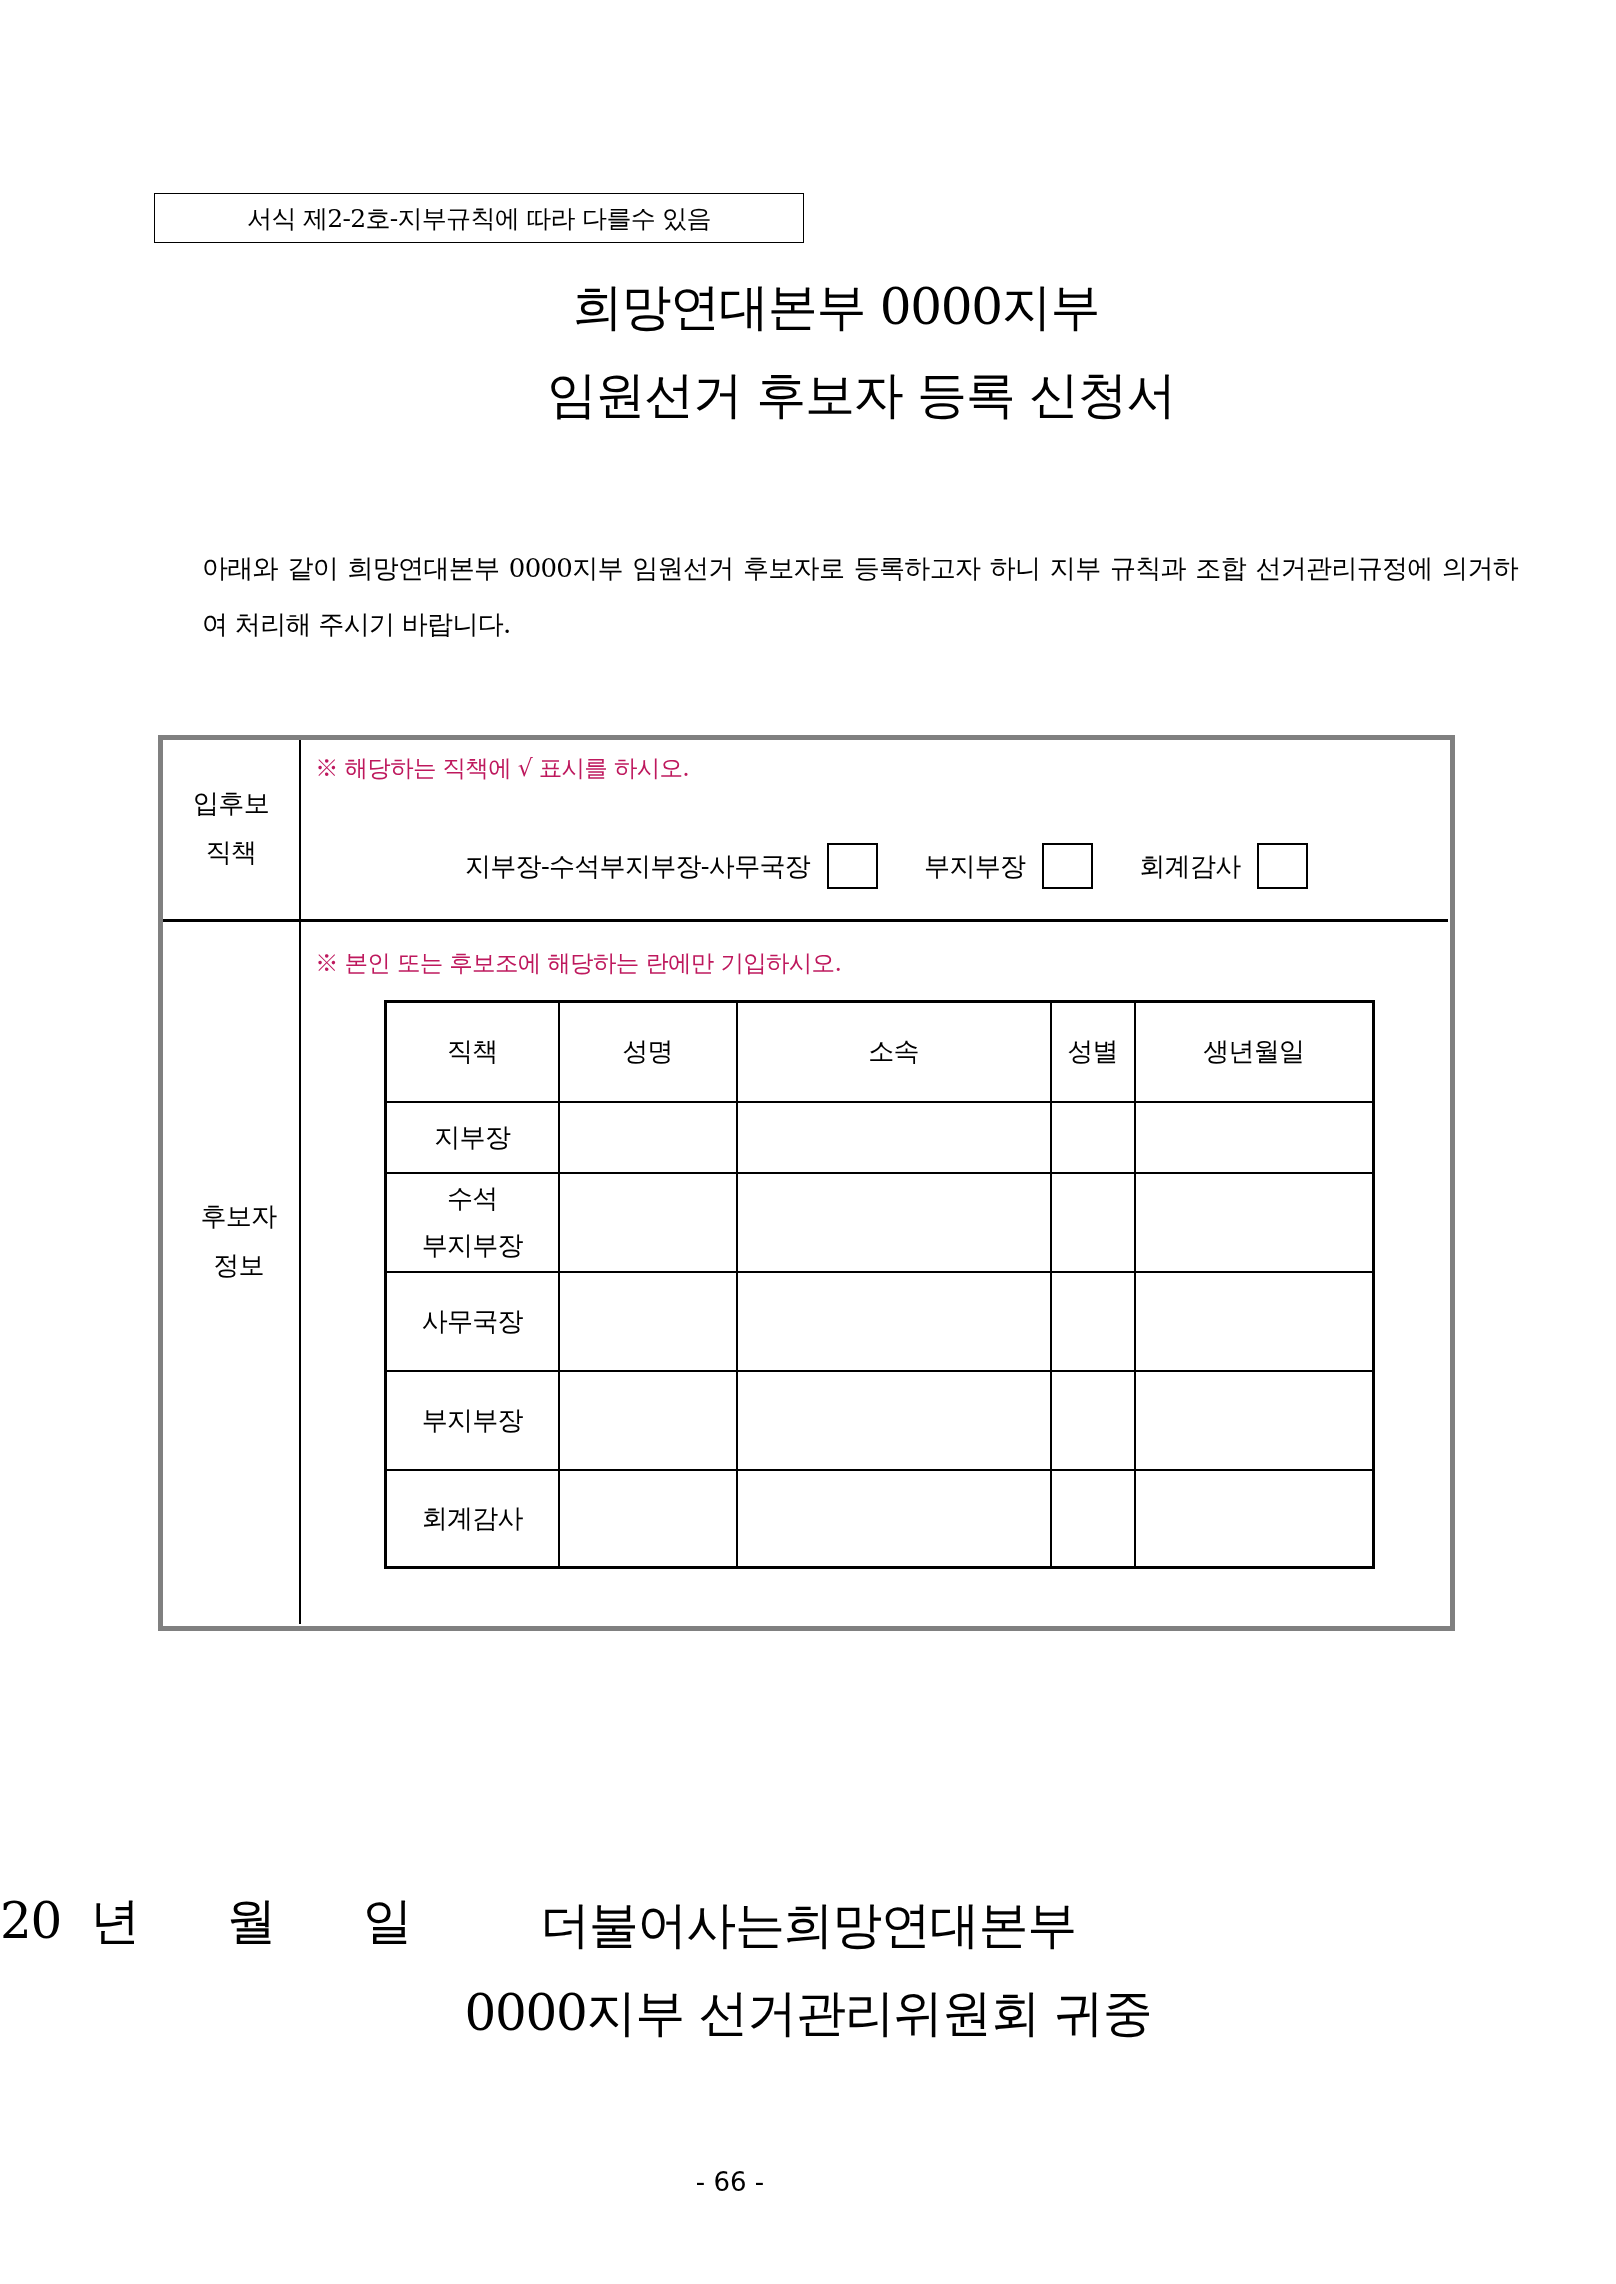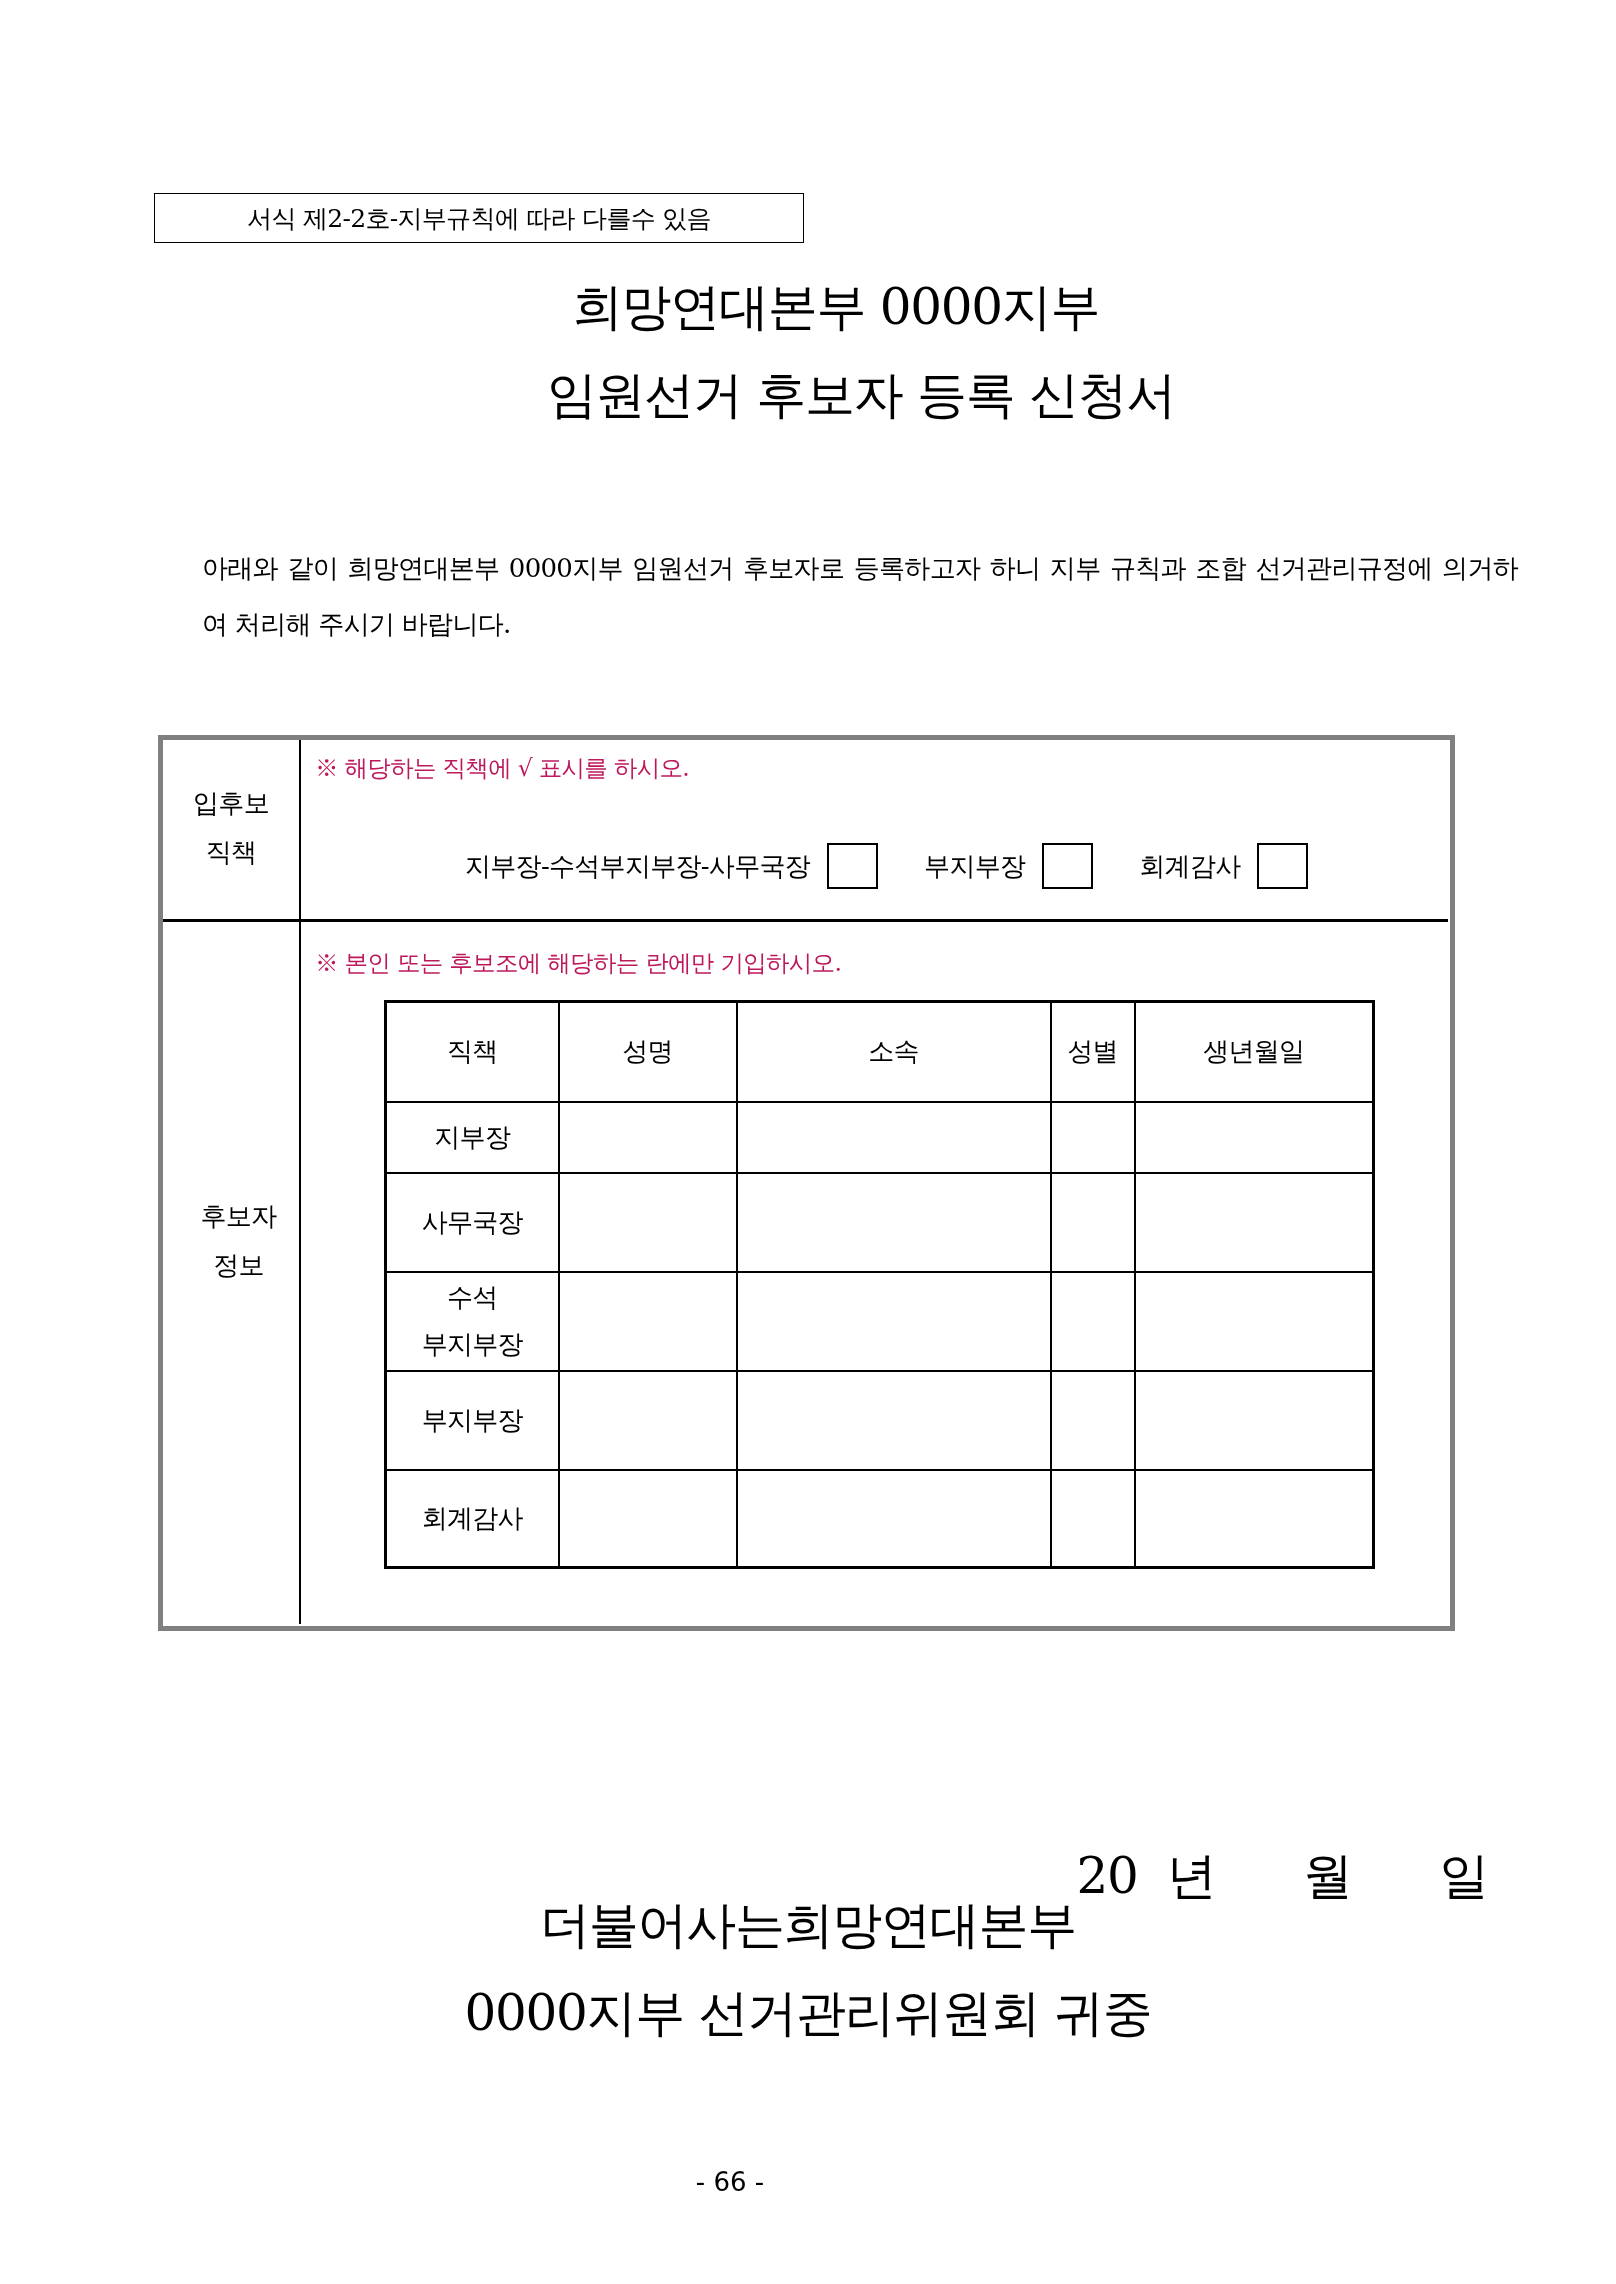--- a/index.html
+++ b/index.html
@@ -50,21 +50,21 @@
   table.cand {
     position: absolute; left: 384px; top: 1000px;
     border-collapse: collapse; border: 3.9px solid #000;
     font-size: 26px; letter-spacing: -0.7px;
   }
   table.cand th, table.cand td {
     border: 2px solid #000; text-align: center; vertical-align: middle;
     font-weight: normal; padding: 0; line-height: 47px;
   }
   table.cand td.input-cell { cursor: text; }
-  .date-line { left: 0; width: 1488px; top: 1843px; text-align: right; font-size: 50px; letter-spacing: -1.3px; white-space: pre; }
+  .date-line { left: 0; width: 1488px; top: 1888px; text-align: left; font-size: 50px; letter-spacing: -1.3px; white-space: pre; }
   .org-line { left: 0; width: 1616px; top: 1892px; text-align: center; font-size: 50px; letter-spacing: -1.3px; }
   .committee-line { left: 0; width: 1616px; top: 1980px; text-align: center; font-size: 50px; letter-spacing: -1.3px; }
   .page-num { left: 0; width: 1460px; top: 2167px; text-align: center; font-family: "DejaVu Sans", "Liberation Sans", sans-serif; font-size: 26px; white-space: pre; }
 </style>
 </head>
 <body>
 
 <div class="abs form-tag">서식 제2-2호-지부규칙에 따라 다를수 있음</div>
 
 <div class="abs title title1">희망연대본부 0000지부</div>
@@ -121,31 +121,31 @@
   </thead>
   <tbody>
     <tr style="height:71px">
       <td>지부장</td>
       <td class="input-cell"></td>
       <td class="input-cell"></td>
       <td class="input-cell"></td>
       <td class="input-cell"></td>
     </tr>
     <tr style="height:99px">
-      <td>사무국장</td>
+      <td>
+        <div>수석</div>
+        <div>부지부장</div>
+      </td>
       <td class="input-cell"></td>
       <td class="input-cell"></td>
       <td class="input-cell"></td>
       <td class="input-cell"></td>
     </tr>
     <tr style="height:99px">
-      <td>
-        <div>수석</div>
-        <div>부지부장</div>
-      </td>
+      <td>사무국장</td>
       <td class="input-cell"></td>
       <td class="input-cell"></td>
       <td class="input-cell"></td>
       <td class="input-cell"></td>
     </tr>
     <tr style="height:99px">
       <td>부지부장</td>
       <td class="input-cell"></td>
       <td class="input-cell"></td>
       <td class="input-cell"></td>

